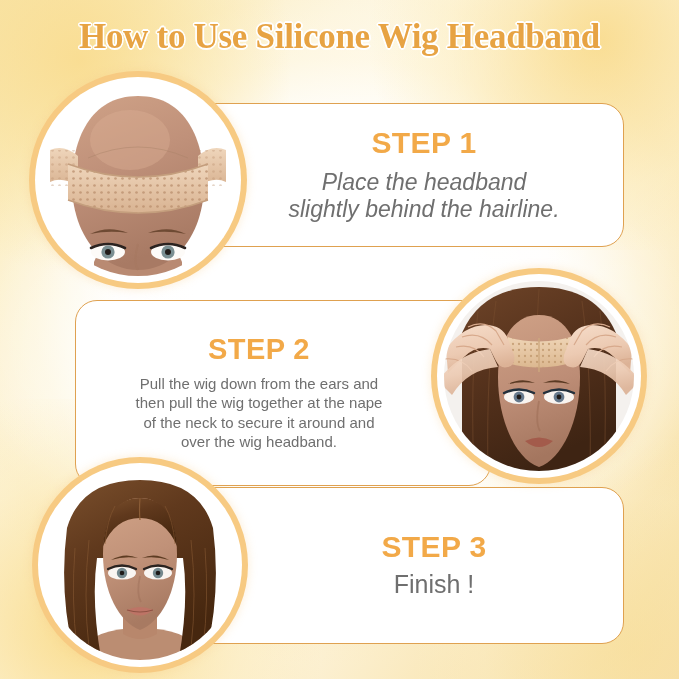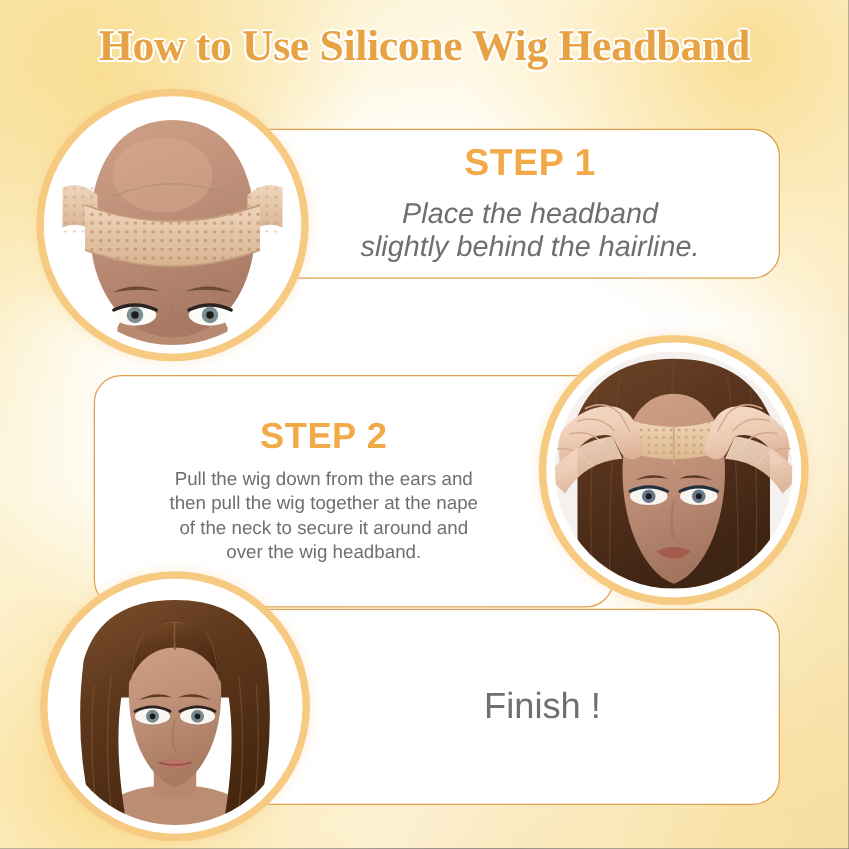--- a/index.html
+++ b/index.html
@@ -119,36 +119,36 @@
     letter-spacing: 0.4px;
     line-height: 1;
   }
   .step-body {
     color: #6f6f6f;
     text-align: center;
     line-height: 1.17;
   }
 
   
-  #card-1 { left: 160px; top: 103px; width: 464px; height: 120px; }
+  #card-1 { left: 160px; top: 103px; width: 464px; height: 144px; }
   #card-1 .card-inner { padding-left: 72px; padding-right: 8px; }
   #card-1 .step-label { font-size: 30px; margin-bottom: 11px; }
   #card-1 .step-body { font-size: 23px; font-style: italic; }
 
   
   #card-2 { left: 75px; top: 300px; width: 416px; height: 186px; }
   #card-2 .card-inner { padding-left: 10px; padding-right: 58px; }
   #card-2 .step-label { font-size: 29px; margin-bottom: 10px; }
   #card-2 .step-body { font-size: 15px; line-height: 1.30; }
 
   
   #card-3 { left: 180px; top: 487px; width: 444px; height: 157px; }
   #card-3 .card-inner { padding-left: 72px; padding-right: 8px; }
   #card-3 .step-label { font-size: 30px; margin-bottom: 8px; }
-  #card-3 .step-body { font-size: 29px; }
+  #card-3 .step-body { font-size: 25px; }
 
   
   .photo-circle {
     position: absolute;
     border-radius: 50%;
     z-index: 4;
     background: #ffffff;
     box-shadow:
       0 0 0 7px #ffffff,
       0 0 0 13px #f7ca82,
@@ -334,20 +334,21 @@
         <path d="M172 56 q-18 -6 -30 8" stroke="#d7a98c" stroke-width="1.2" fill="none"></path>
         <path d="M178 66 q-18 -4 -28 10" stroke="#d7a98c" stroke-width="1.2" fill="none"></path>
         <path d="M190 78 q-18 -2 -28 12" stroke="#d7a98c" stroke-width="1.2" fill="none"></path>
         <path d="M196 100 q-20 -28 -52 -32 l-8 18 q30 2 46 28 z" fill="url(#hand2)" opacity="0.92"></path>
       </svg>
     </div>
   </div>
 
   <div class="card" id="card-3">
     <div class="card-inner">
+      <div class="step-label">STEP 3</div>
       <div class="step-body">
         <div>Finish !</div>
       </div>
     </div>
   </div>
 
   <div class="photo-circle" id="circle-3">
     <div class="photo-clip">
       <svg class="photo-svg" viewBox="0 0 190 190" preserveAspectRatio="xMidYMid slice">
         <defs>

